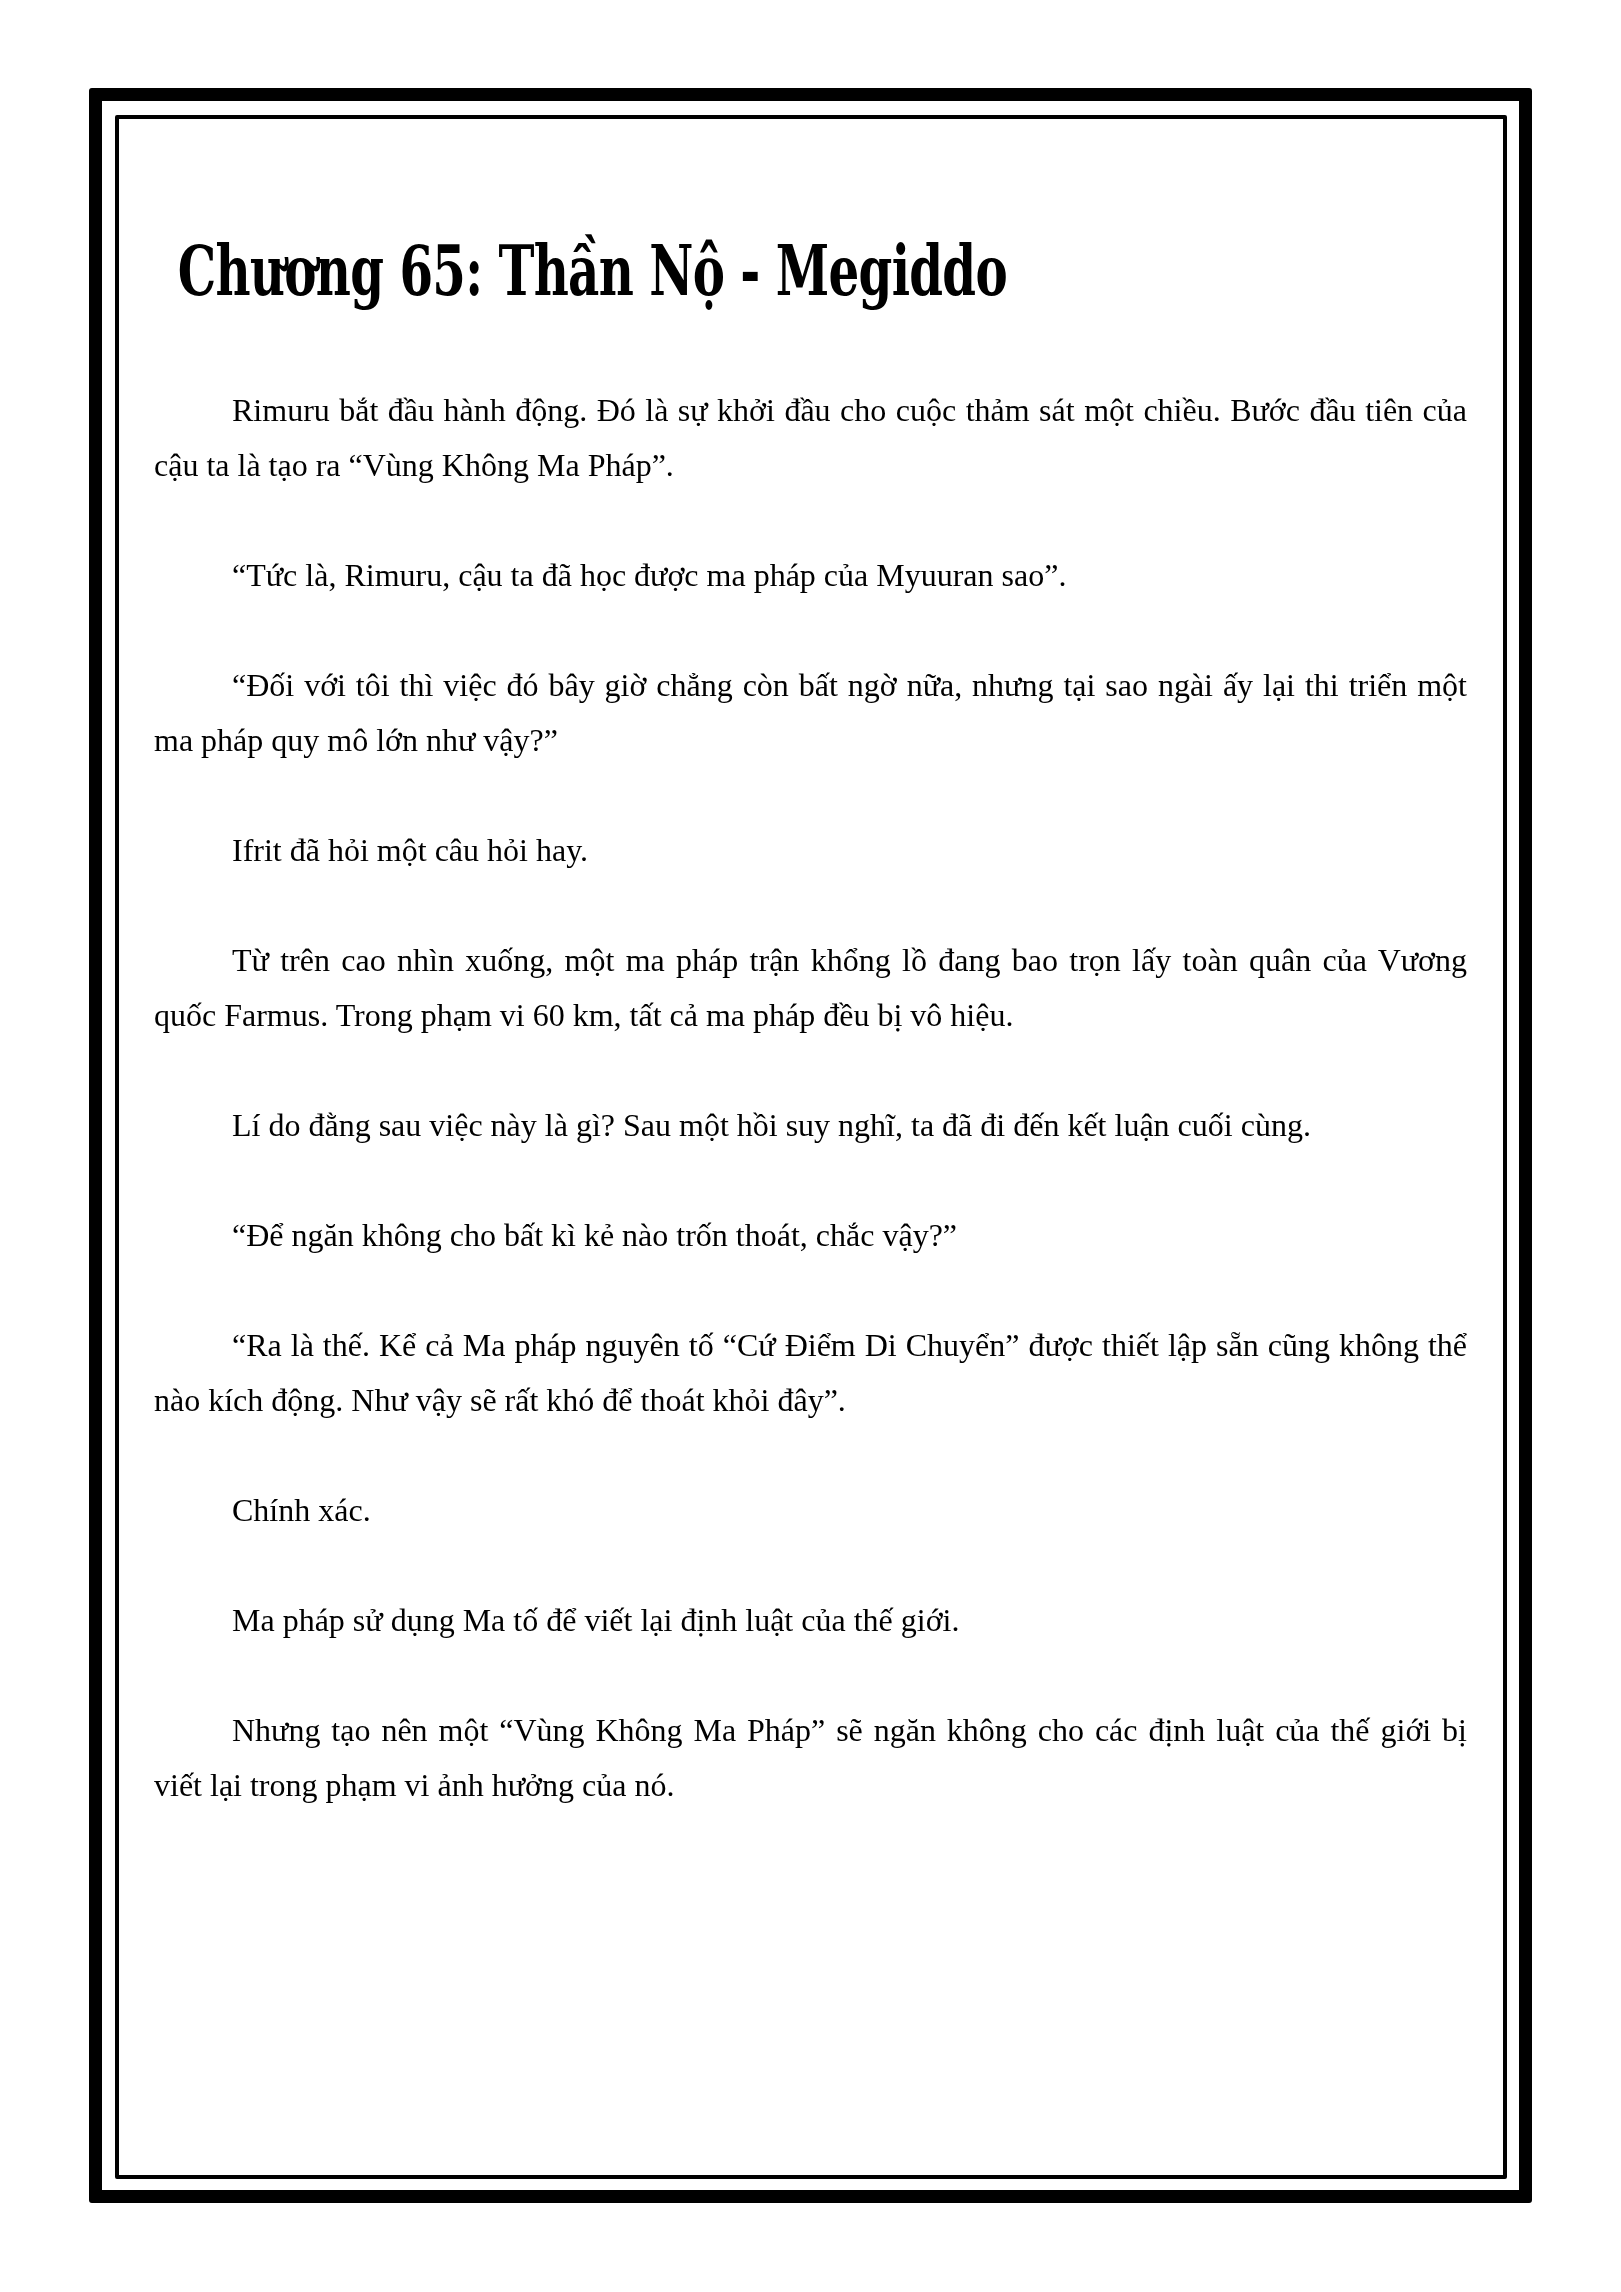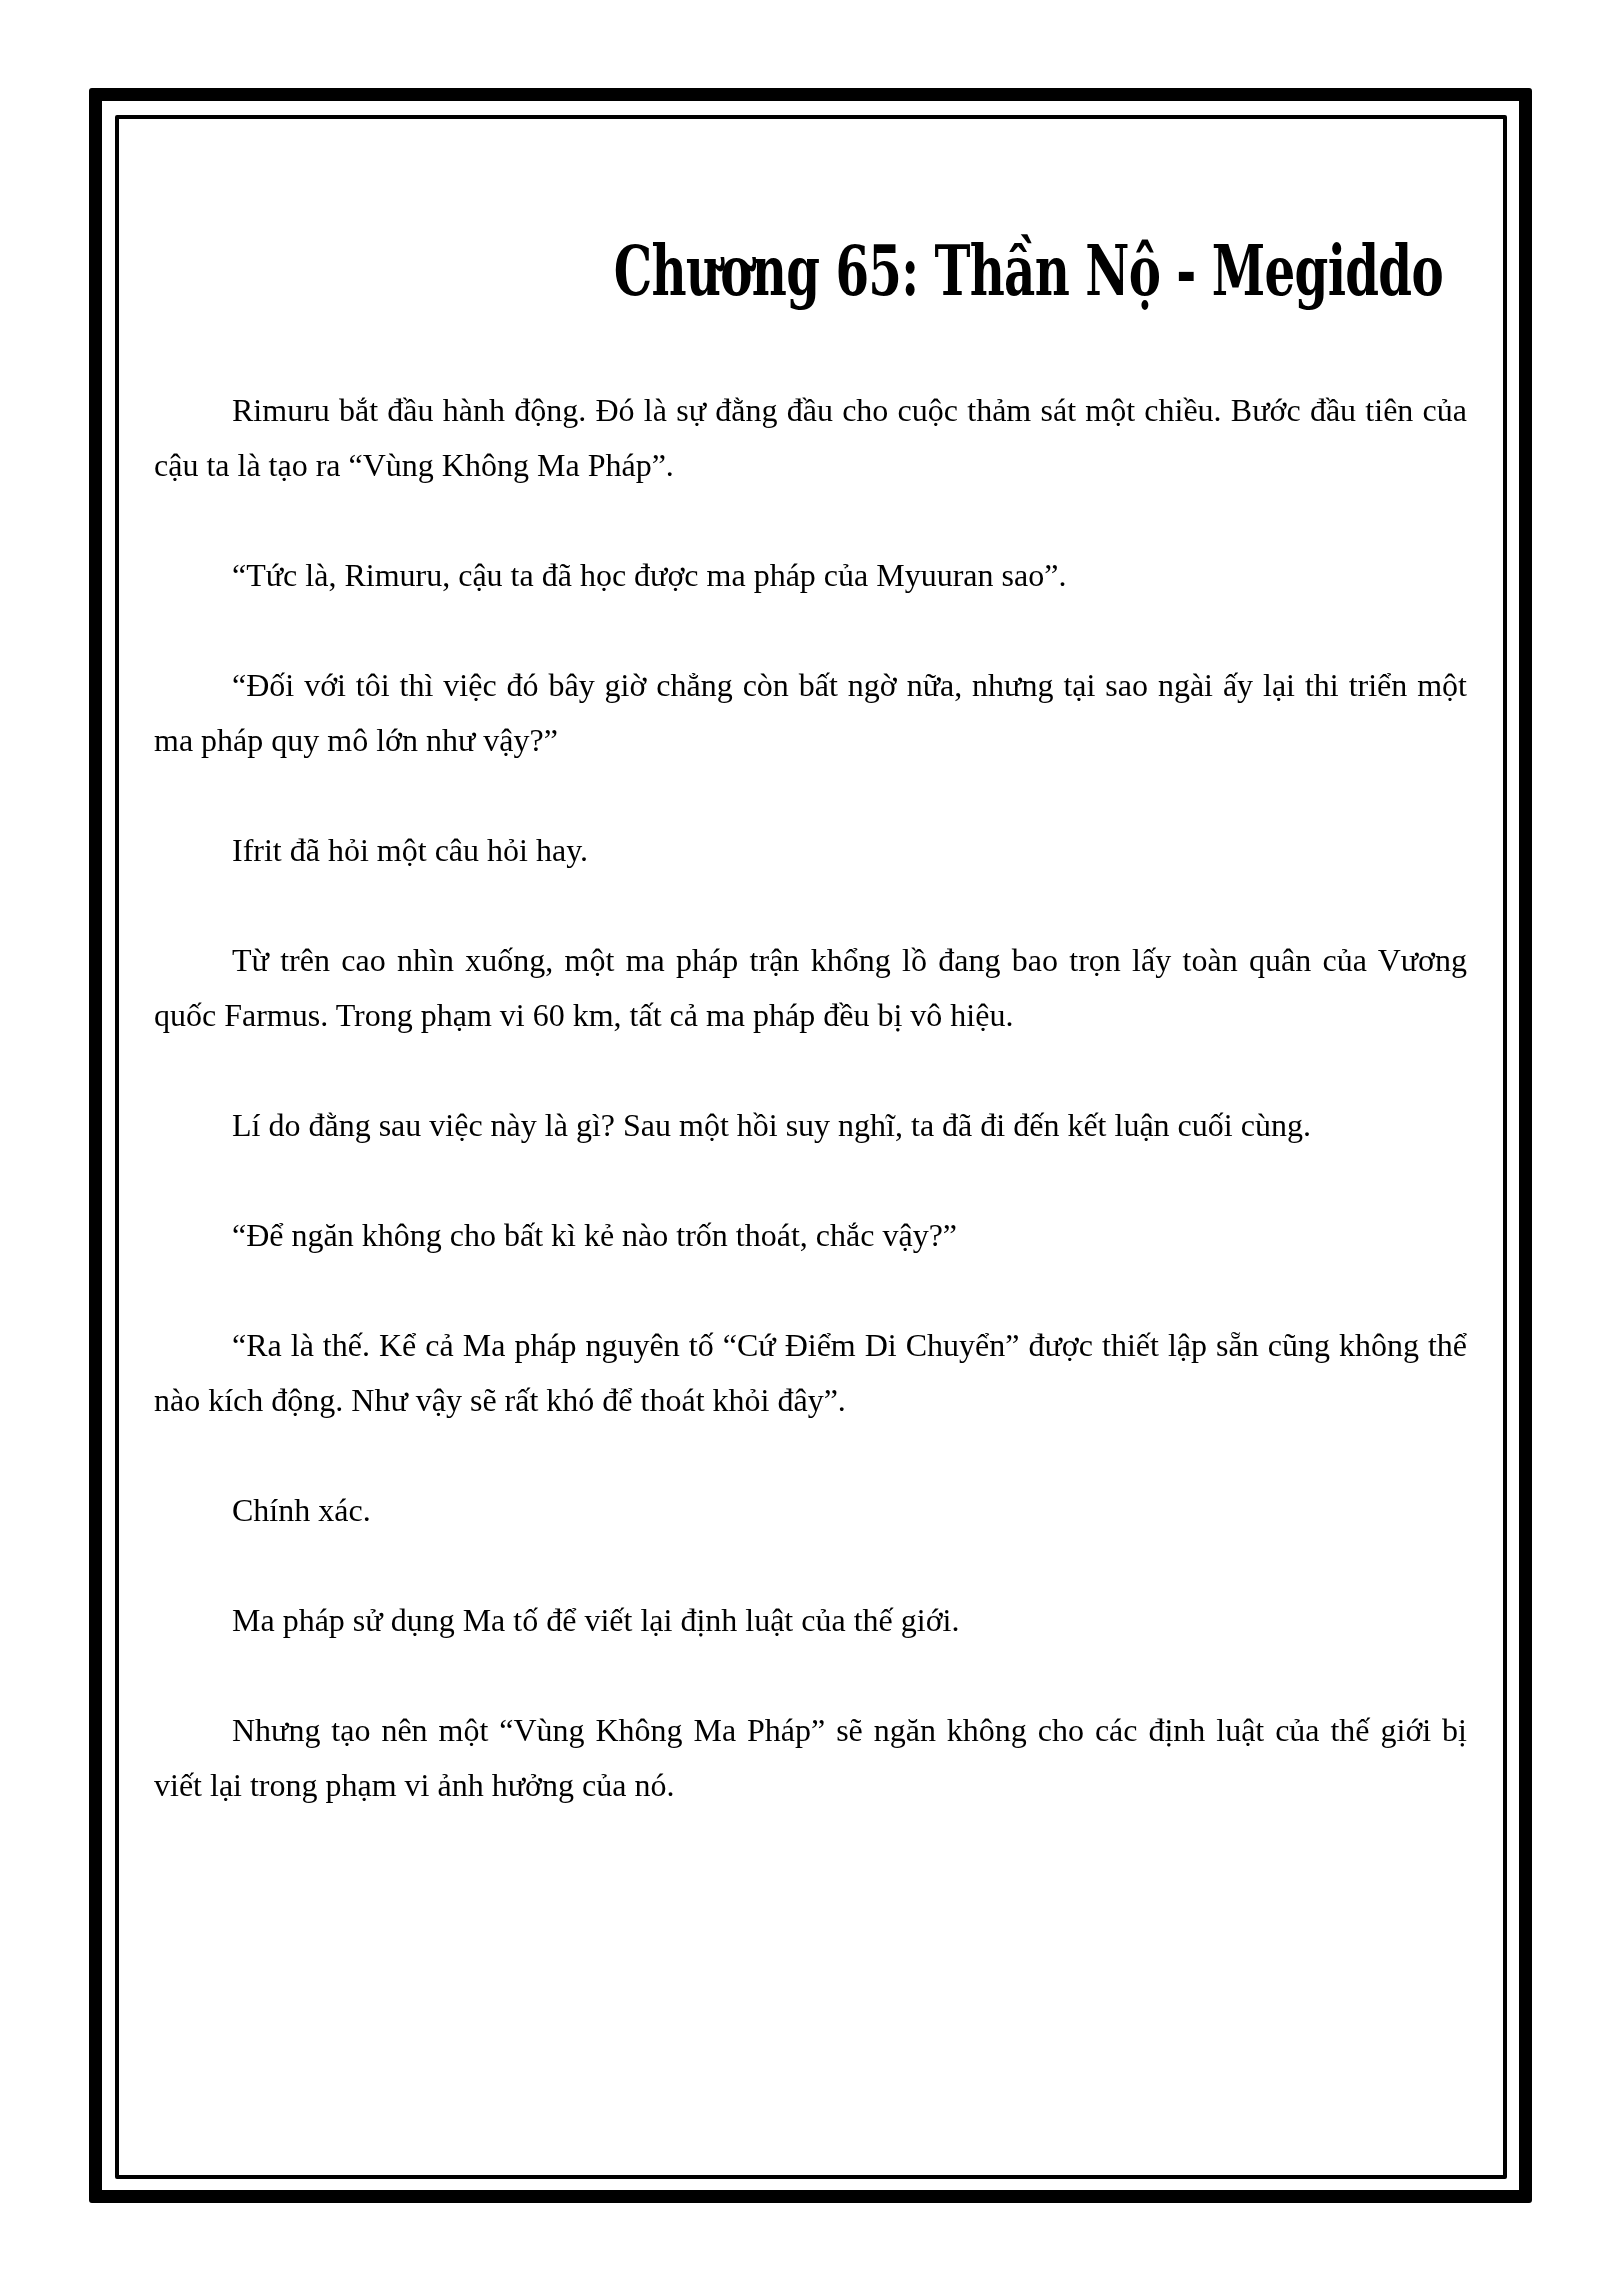--- a/index.html
+++ b/index.html
@@ -32,21 +32,21 @@
     height: 2064px;
     box-sizing: border-box;
     border: 4.9px solid #000000;
     border-radius: 2px;
   }
   .title-wrap {
     position: absolute;
     left: 0;
     top: 236px;
     width: 1621px;
-    text-align: right;
+    text-align: left;
     height: 78px;
   }
   .title {
     display: inline-block;
     font-family: "DejaVu Serif", serif;
     font-weight: bold;
     font-size: 69px;
     line-height: 69px;
     white-space: nowrap;
     transform: scaleX(0.70);
@@ -72,21 +72,21 @@
 <body style="background: rgb(255, 255, 255); color: rgb(0, 0, 0);">
 
 <div class="frame-outer" style="border-color: rgb(0, 0, 0);"></div>
 <div class="frame-inner" style="border-color: rgb(0, 0, 0);"></div>
 
 <div class="title-wrap">
   <span class="title">Chương 65: Thần Nộ - Megiddo</span>
 </div>
 
 <div class="body-text">
-  <p>Rimuru bắt đầu hành động. Đó là sự đằng đầu cho cuộc thảm sát một chiều. Bước đầu tiên của cậu ta là tạo ra “Vùng Không Ma Pháp”.</p>
+  <p>Rimuru bắt đầu hành động. Đó là sự khởi đầu cho cuộc thảm sát một chiều. Bước đầu tiên của cậu ta là tạo ra “Vùng Không Ma Pháp”.</p>
   <p>“Tức là, Rimuru, cậu ta đã học được ma pháp của Myuuran sao”.</p>
   <p>“Đối với tôi thì việc đó bây giờ chẳng còn bất ngờ nữa, nhưng tại sao ngài ấy lại thi triển một ma pháp quy mô lớn như vậy?”</p>
   <p>Ifrit đã hỏi một câu hỏi hay.</p>
   <p>Từ trên cao nhìn xuống, một ma pháp trận khổng lồ đang bao trọn lấy toàn quân của Vương quốc Farmus. Trong phạm vi 60 km, tất cả ma pháp đều bị vô hiệu.</p>
   <p>Lí do đằng sau việc này là gì? Sau một hồi suy nghĩ, ta đã đi đến kết luận cuối cùng.</p>
   <p>“Để ngăn không cho bất kì kẻ nào trốn thoát, chắc vậy?”</p>
   <p>“Ra là thế. Kể cả Ma pháp nguyên tố “Cứ Điểm Di Chuyển” được thiết lập sẵn cũng không thể nào kích động. Như vậy sẽ rất khó để thoát khỏi đây”.</p>
   <p>Chính xác.</p>
   <p>Ma pháp sử dụng Ma tố để viết lại định luật của thế giới.</p>
   <p>Nhưng tạo nên một “Vùng Không Ma Pháp” sẽ ngăn không cho các định luật của thế giới bị viết lại trong phạm vi ảnh hưởng của nó.</p>

